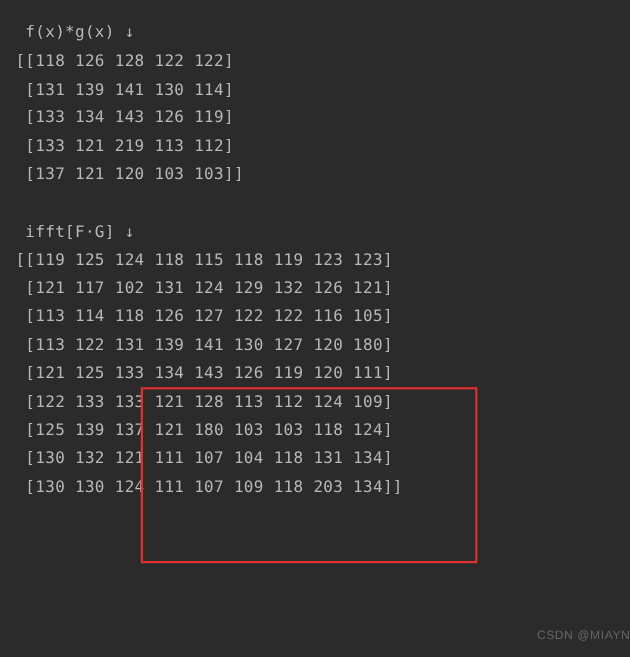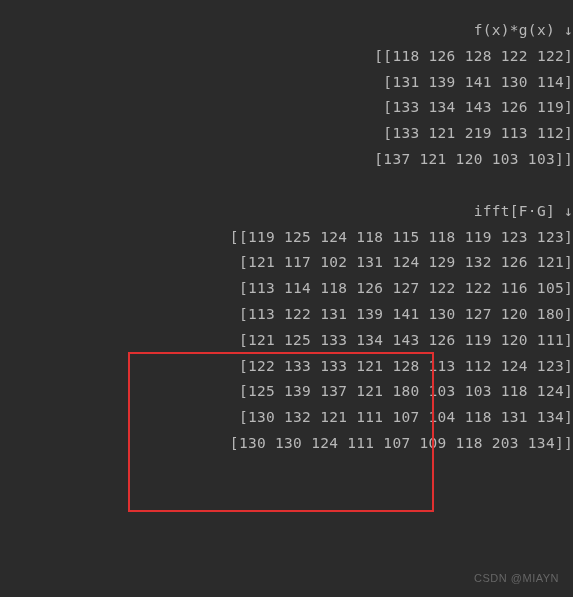--- a/index.html
+++ b/index.html
@@ -15,33 +15,32 @@
       font-size: 14.5px;
       color: #b8b8b8;
       padding: 18px 0 0 14px;
       line-height: 1.78;
       position: relative;
       overflow: hidden;
     }
     .line {
       white-space: pre;
       letter-spacing: 0.3px;
-      text-align: right;
     }
     .empty {
       height: 26px;
     }
     .highlight-box {
       position: absolute;
       border: 2px solid #e03030;
       pointer-events: none;
     }
     .watermark {
       position: absolute;
-      right: 14px;
+      right: 0;
       bottom: 8px;
       font-size: 11px;
       color: #666;
       font-family: sans-serif;
       letter-spacing: 0.5px;
     }
   </style>
 </head>
 <body>
 
@@ -51,20 +50,20 @@
 <div class="line"> [133 134 143 126 119]</div>
 <div class="line"> [133 121 219 113 112]</div>
 <div class="line"> [137 121 120 103 103]]</div>
 <div class="empty"></div>
 <div class="line"> ifft[F·G] ↓</div>
 <div class="line">[[119 125 124 118 115 118 119 123 123]</div>
 <div class="line"> [121 117 102 131 124 129 132 126 121]</div>
 <div class="line"> [113 114 118 126 127 122 122 116 105]</div>
 <div class="line"> [113 122 131 139 141 130 127 120 180]</div>
 <div class="line"> [121 125 133 134 143 126 119 120 111]</div>
-<div class="line"> [122 133 133 121 128 113 112 124 123]</div>
+<div class="line"> [122 133 133 121 128 113 112 124 109]</div>
 <div class="line"> [125 139 137 121 180 103 103 118 124]</div>
 <div class="line"> [130 132 121 111 107 104 118 131 134]</div>
 <div class="line"> [130 130 124 111 107 109 118 203 134]]</div>
 
 <div class="highlight-box" style="left:128px;top:352px;width:306px;height:160px;"></div>
 
 <div class="watermark">CSDN @MIAYN</div>
 
 </body></html>

